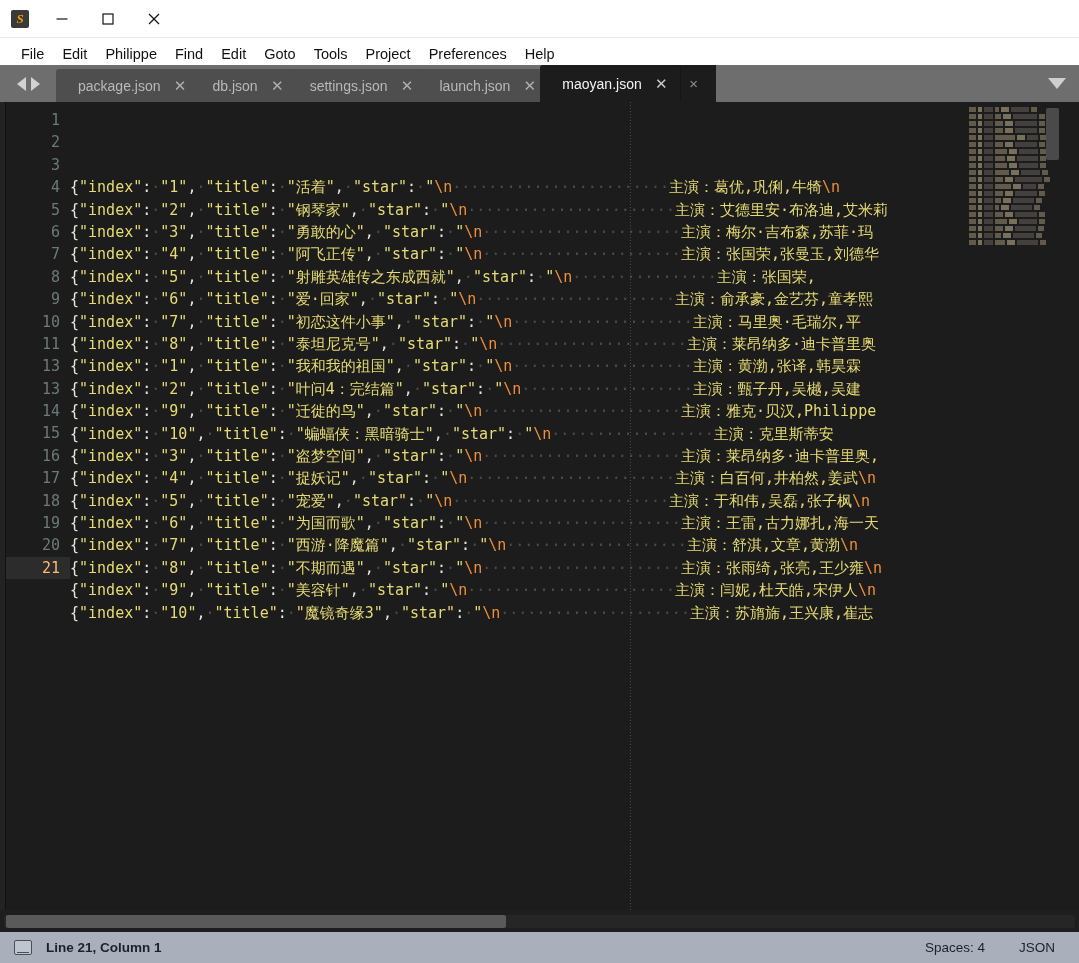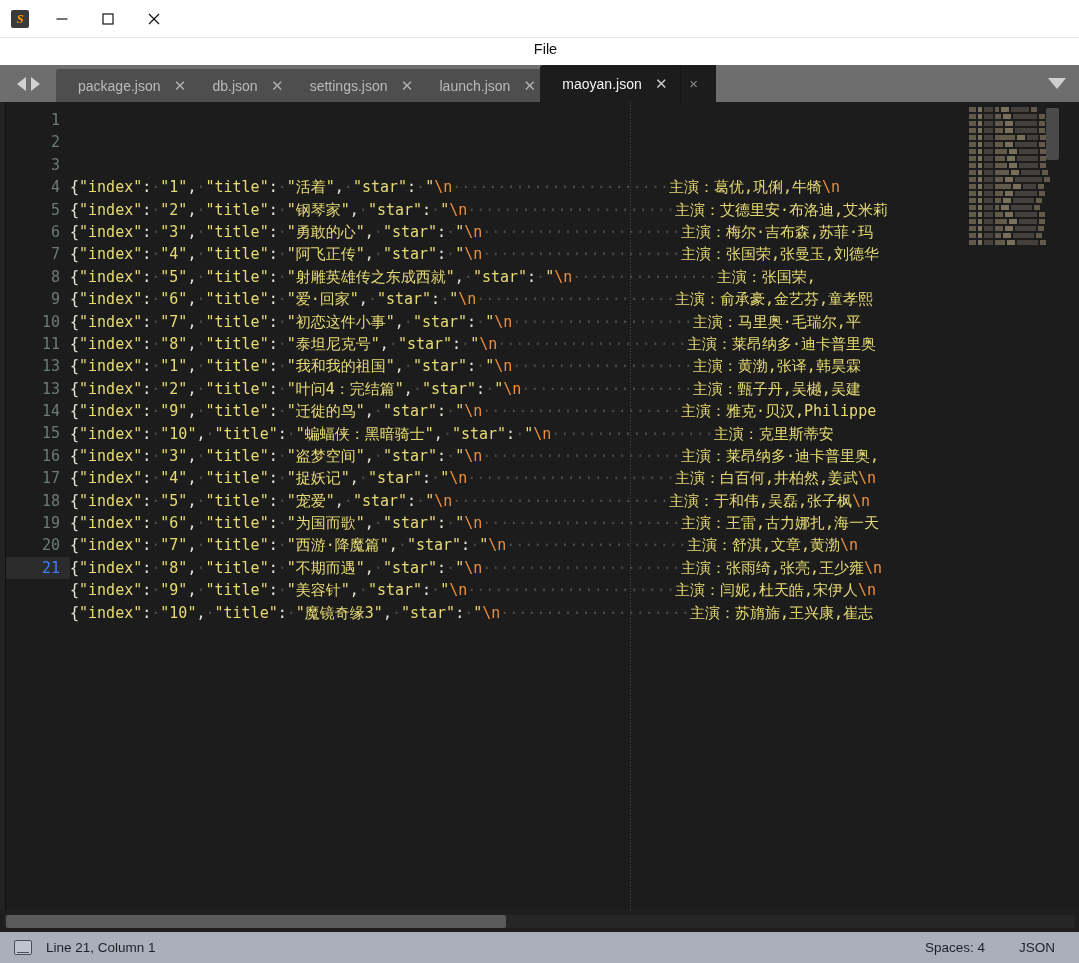--- a/index.html
+++ b/index.html
@@ -27,23 +27,22 @@
   }
   .winbtns{display:flex;height:37px;}
   .winbtn{
     width:46px;height:37px;display:flex;align-items:center;justify-content:center;
     color:#141414;font-size:15px;line-height:1;
   }
   .winbtn svg{display:block;}
 
   
   .menubar{
-    height:27px;min-height:27px;background:#ffffff;display:flex;align-items:center;
+    height:27px;min-height:27px;background:#ffffff;display:flex;align-items:flex-end;
     padding-left:12px;
-    flex-direction:column;
   }
   .menuitem{
     font-size:14.5px;color:#121212;padding:3px 9px;white-space:nowrap;
   }
 
   
   .tabbar{
     height:37px;min-height:37px;background:#6e6e6e;display:flex;align-items:flex-end;
     position:relative;overflow:hidden;
   }
@@ -87,21 +86,21 @@
 
   
   .editorwrap{flex:1;display:flex;position:relative;background:#1c1c1c;min-height:0;}
   .leftstrip{width:6px;background:#232323;flex:0 0 6px;box-shadow:inset -1px 0 0 #111;}
   .gutter{
     width:64px;flex:0 0 64px;background:#1c1c1c;padding-top:7px;
     font-family:"DejaVu Sans Mono","Liberation Mono",monospace;font-size:15px;line-height:22.4px;
     text-align:right;color:#6d7a7a;
   }
   .gnum{padding-right:10px;display:block;height:22.4px;}
-  .gnum.current{background:#2c2c2c;color:#3b82f6;}
+  .gnum.current{background:#2c2c2c;color:#fdba74;}
   .code{
     flex:1;min-width:0;overflow:hidden;background:#1c1c1c;padding-top:7px;position:relative;
     font-family:"DejaVu Sans Mono","Liberation Mono",monospace;font-size:15px;line-height:22.4px;
     white-space:pre;
   }
   .cline{height:22.4px;display:block;white-space:pre;}
   .punct{color:#e8e6d8;}
   .key{color:#e6db74;}
   .str{color:#e6db74;}
   .esc{color:#ee8e3a;}
@@ -129,21 +128,21 @@
   .hstrack{flex:1;height:13px;background:#262626;border-radius:2px;position:relative;}
   .hsthumb{position:absolute;left:2px;top:0;height:13px;width:500px;background:#5a5a5a;border-radius:2px;}
 
   
   .statusbar{
     height:31px;min-height:31px;background:#a9b0bb;display:flex;align-items:center;
     color:#1d2128;font-size:13.5px;padding:0 14px;
   }
   .sb-icon{width:16px;height:13px;border:1.6px solid #4a4f57;border-radius:2px;margin-right:14px;position:relative;background:#bfc5ce;}
   .sb-icon:after{content:"";position:absolute;left:2px;right:2px;bottom:1px;height:1.5px;background:#4a4f57;}
-  .sb-left{flex:1;}
+  .sb-left{flex:1;font-weight:bold;}
   .sb-right{display:flex;gap:0;align-items:center;}
   .sb-item{padding:0 34px 0 0;white-space:nowrap;}
   .sb-item.last{padding-right:10px;}
 </style>
 </head>
 <body>
 
 <div class="app">
 
   <div class="titlebar">

